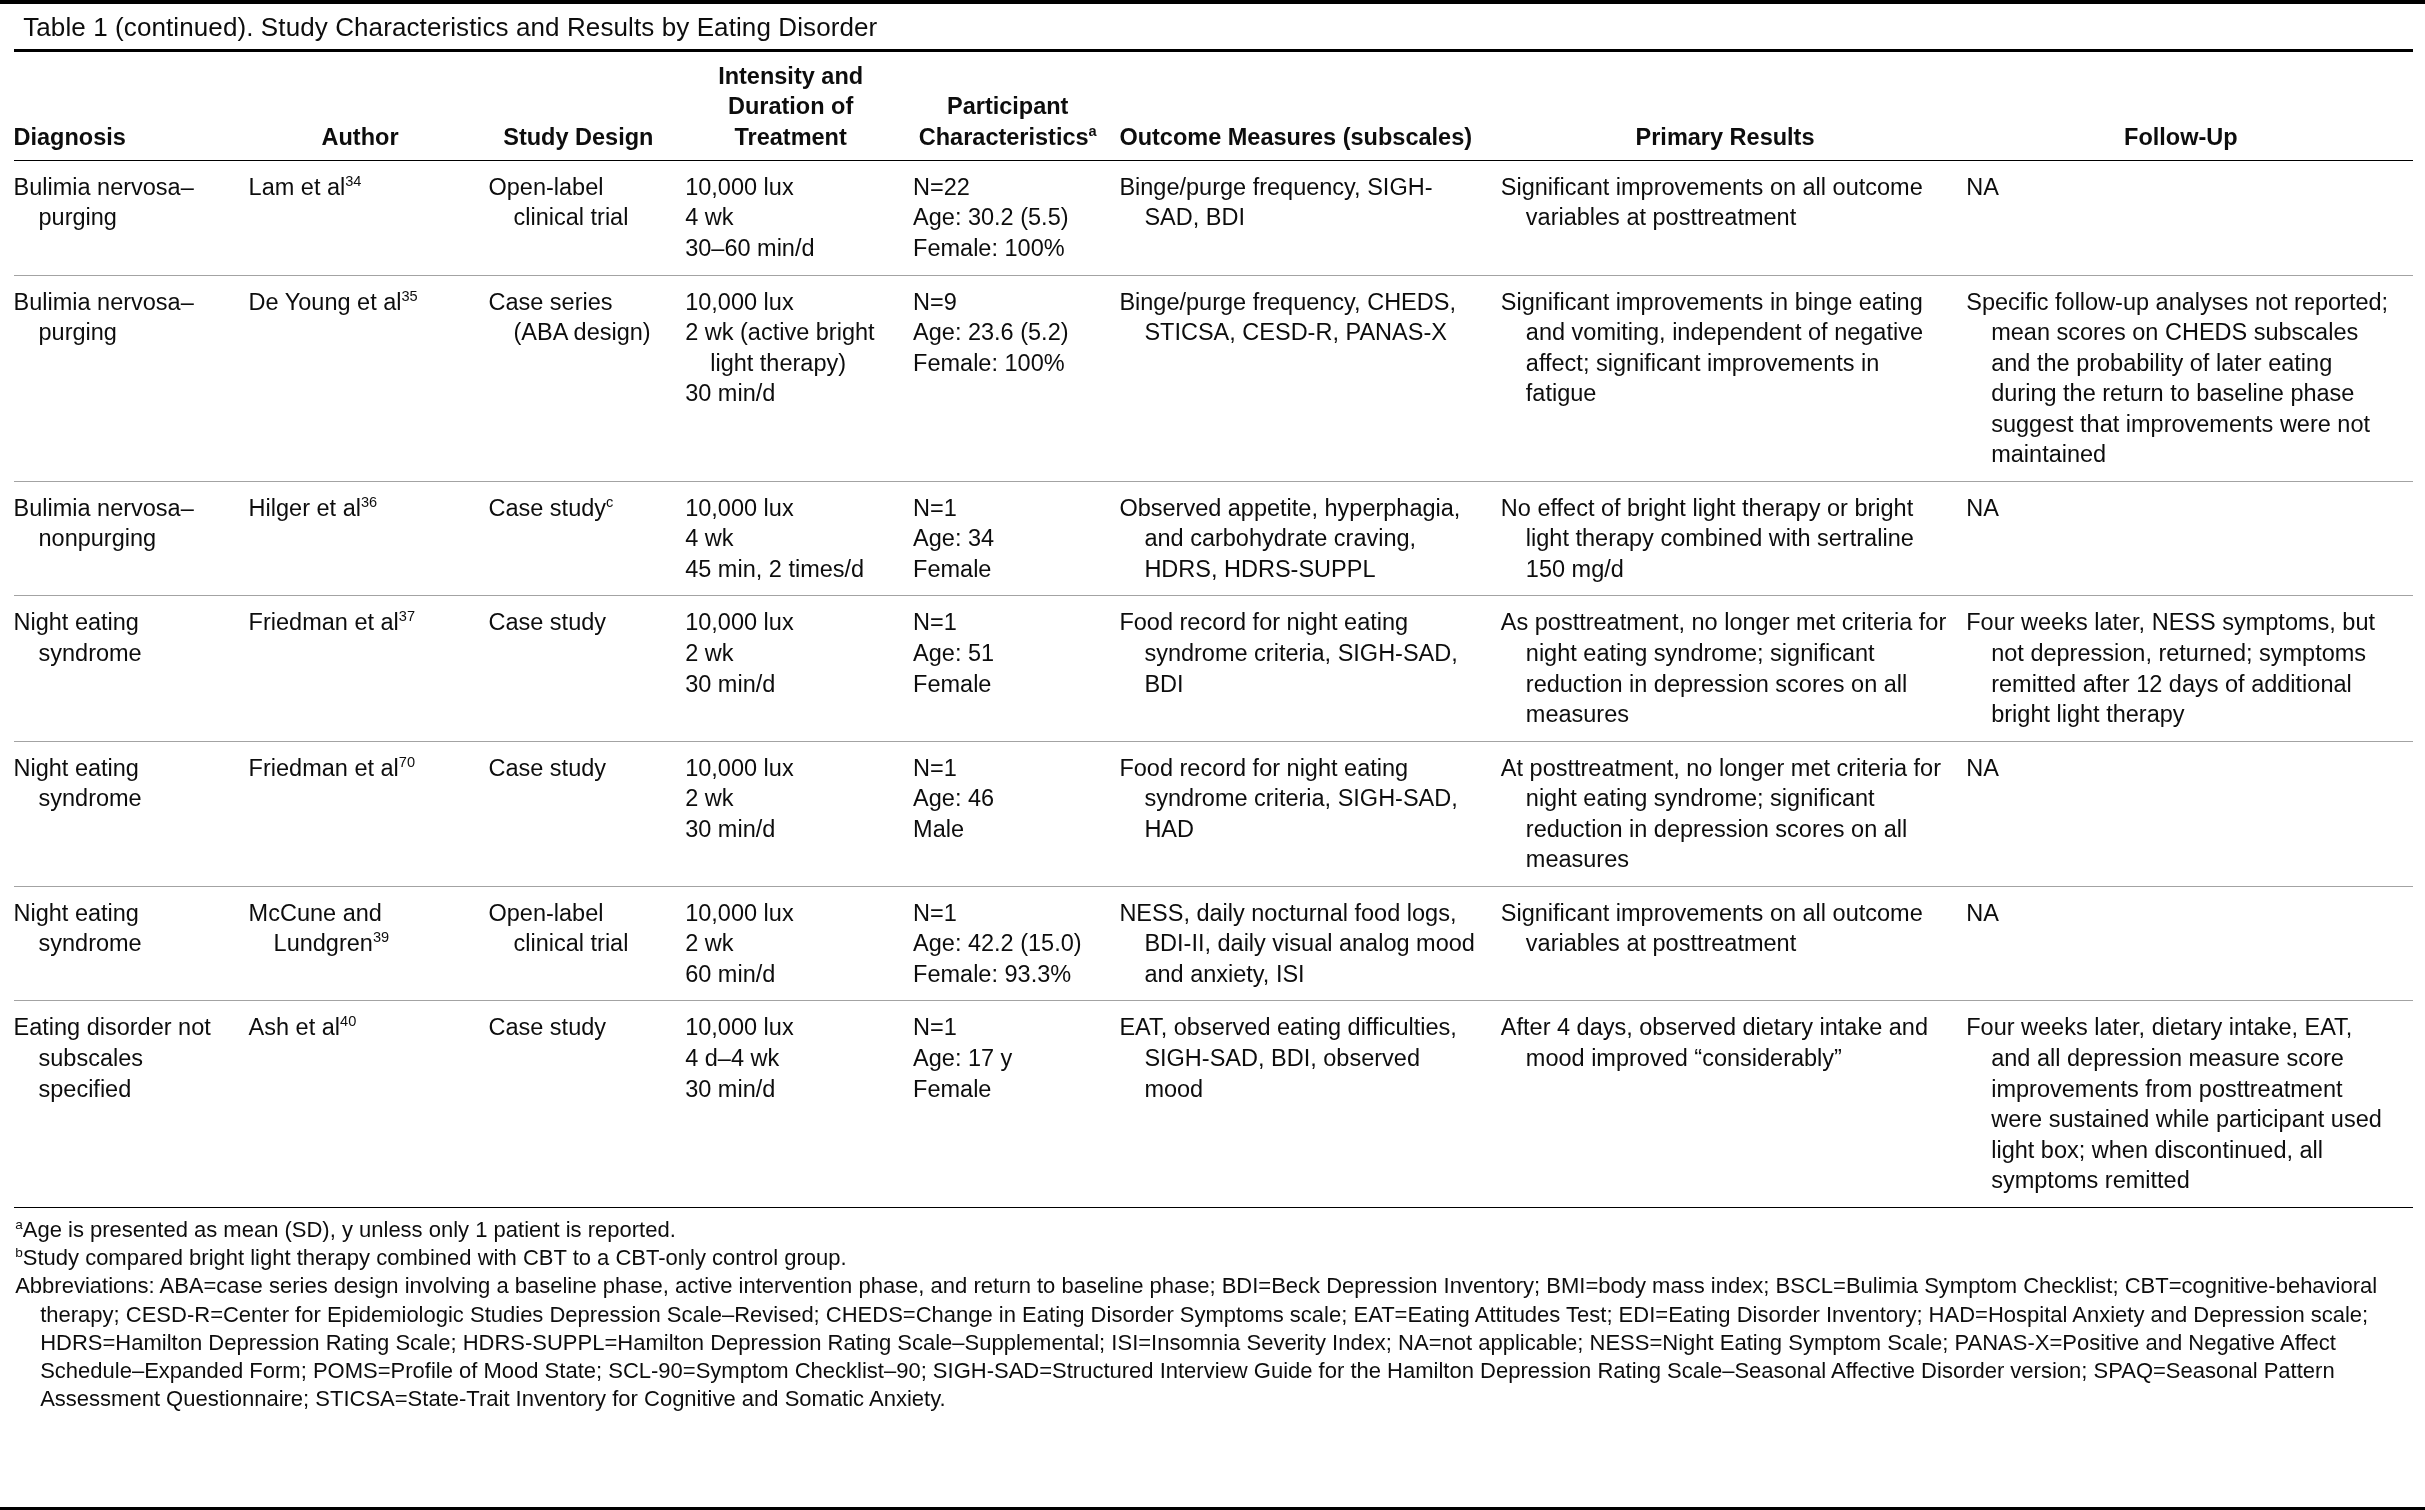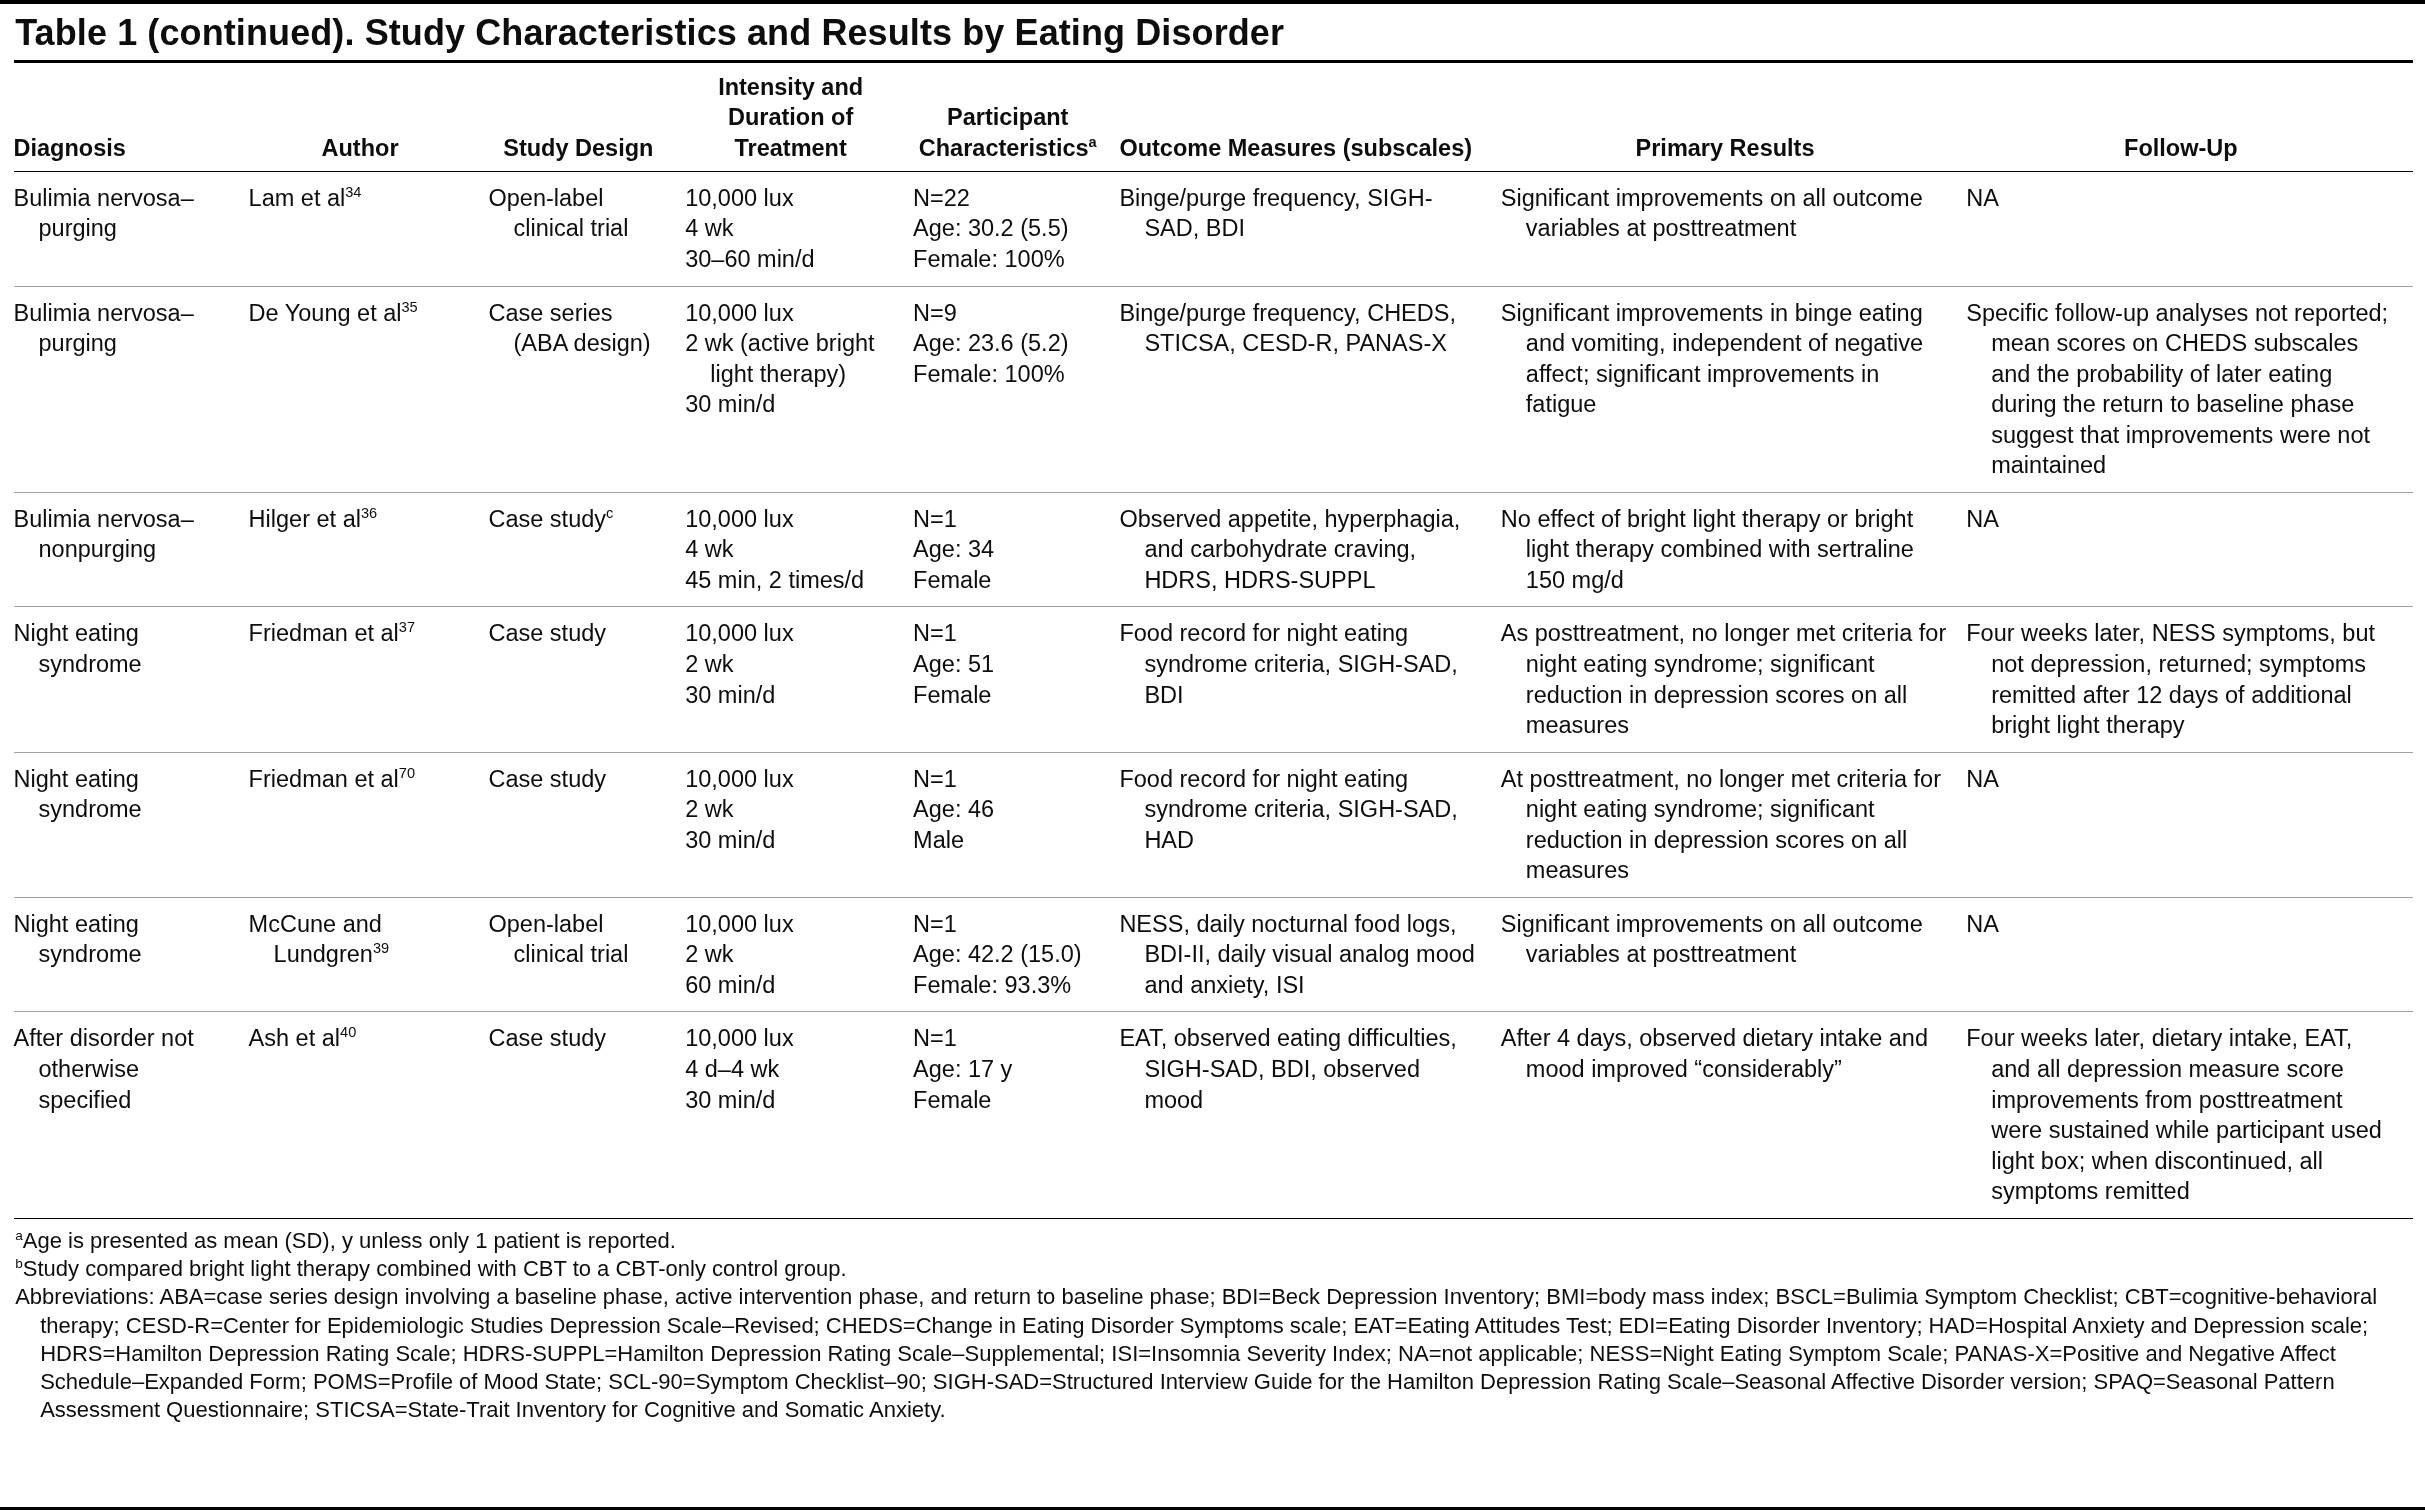--- a/index.html
+++ b/index.html
@@ -16,23 +16,24 @@
     border-top: 4.2px solid #000;
     border-bottom: 4.2px solid #000;
     display: flex;
     flex-direction: column;
   }
   .title-bar {
     border-bottom: 3.4px solid #000;
     padding: 7.6px 0 6.7px 1.7px;
   }
   .table-title {
-    font-size: 36px;
-    font-weight: bold;
+    font-size: 26px;
+    font-weight: normal;
     letter-spacing: 0.1px;
+    margin-left: 8px;
   }
   table.study-table {
     width: 100%;
     border-collapse: collapse;
     table-layout: fixed;
     font-size: 23.5px;
     line-height: 1.3;
   }
   thead th {
     font-weight: bold;
@@ -202,21 +203,21 @@
         <td>
             <div>N=1</div>
             <div>Age: 42.2 (15.0)</div>
             <div>Female: 93.3%</div>
           </td>
         <td>NESS, daily nocturnal food logs, BDI-II, daily visual analog mood and anxiety, ISI</td>
         <td>Significant improvements on all outcome variables at posttreatment</td>
         <td>NA</td>
       </tr>
       <tr>
-        <td>After disorder not otherwise specified</td>
+        <td>Eating disorder not subscales specified</td>
         <td><span>Ash et al</span><sup>40</sup></td>
         <td><span>Case study</span><sup></sup></td>
         <td>
             <div>10,000 lux</div>
             <div>4 d–4 wk</div>
             <div>30 min/d</div>
           </td>
         <td>
             <div>N=1</div>
             <div>Age: 17 y</div>

